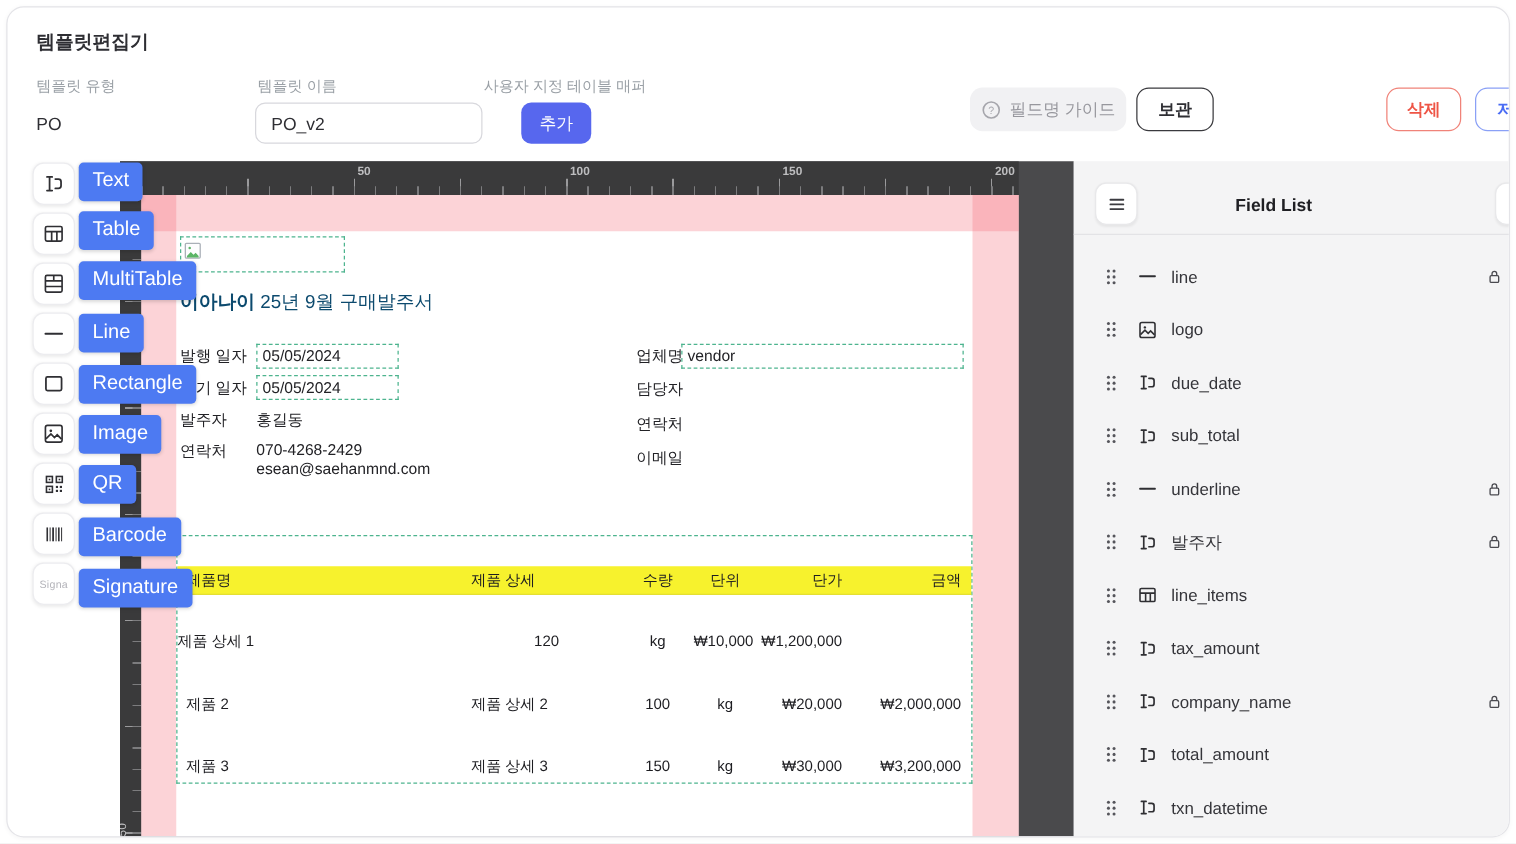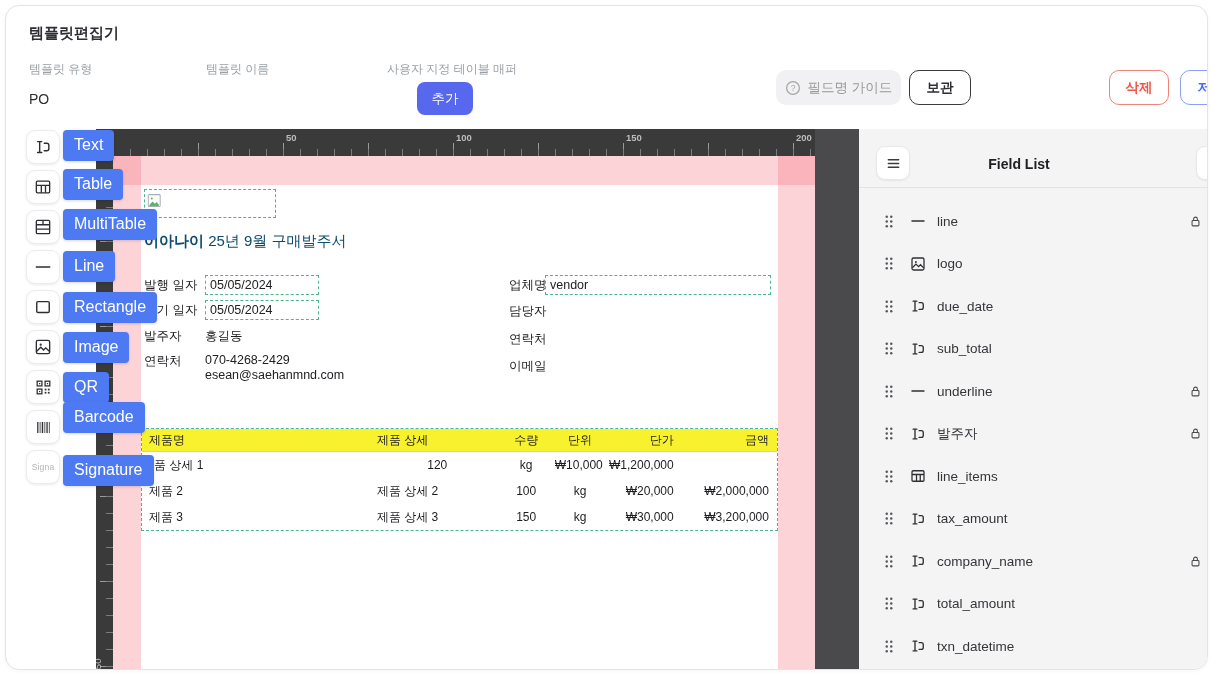--- a/index.html
+++ b/index.html
@@ -59,21 +59,21 @@
   .logo-box{position:absolute;left:31px;top:33px;width:132px;height:29px;}
   .logo-box svg{position:absolute;left:2px;top:3px;}
   .doc-title{position:absolute;left:31px;top:76px;font-size:15px;color:#0c4a6e;font-weight:500;white-space:nowrap;}
   .doc-title b{font-weight:800;}
 
   .inf-label{position:absolute;font-size:12.5px;color:#222226;white-space:nowrap;}
   .inf-val{position:absolute;font-size:12.5px;color:#222226;white-space:nowrap;}
   .inf-box{position:absolute;height:20px;font-size:12.5px;color:#222226;line-height:19px;padding-left:4px;box-sizing:border-box;}
 
   .doc-table{position:absolute;left:28px;top:272px;width:637px;border:1px dashed #4db48e;box-sizing:border-box;background:#fff;}
-  .trow{display:grid;grid-template-columns:37% 19% 9% 8% 12% 15%;}
+  .trow{display:grid;grid-template-columns:37% 19% 9% 8% 12% 15%;margin-top:24px;}
   .trow.thead{background:#f7f22d;height:22px;line-height:22px;border-bottom:1px solid #e4df33;}
   .trow.tbody{height:26px;line-height:26px;}
   .tcell{font-size:12px;color:#1d1d21;white-space:nowrap;overflow:hidden;}
   .tcell.c0{padding-left:7px;text-align:left;}
   .tcell.c1{text-align:left;}
   .tcell.c2,.tcell.c3{text-align:center;}
   .tcell.c4,.tcell.c5{text-align:right;padding-right:8px;}
 
   
   .panel{position:absolute;left:853px;top:123px;width:360px;height:540px;background:#f4f4f5;}
@@ -91,20 +91,21 @@
 </head>
 <body>
 
 <div class="card">
 
   <div class="app-title">템플릿편집기</div>
   <div class="flabel" style="left:23px">템플릿 유형</div>
   <div class="flabel" style="left:200px">템플릿 이름</div>
   <div class="flabel" style="left:381px">사용자 지정 테이블 매퍼</div>
   <div class="ftext" style="left:23px">PO</div>
+  <input class="name-input" value="PO_v2" style="">
   <button class="btn-add">추가</button>
 
   <div class="hbtn btn-guide">
     <span style="display:flex">
       <svg width="16" height="16" viewBox="0 0 16 16">
           <circle cx="8" cy="8" r="6.4" fill="none" stroke="#a6a6ac" stroke-width="1.3"></circle>
           <text x="8" y="11" text-anchor="middle" font-size="8.5" fill="#a6a6ac" font-family="Liberation Sans,sans-serif">?</text>
         </svg>
     </span>
     <span>필드명 가이드</span>
@@ -190,21 +191,21 @@
     <span class="sig-text">Signa</span>
   </button>
 
   <div class="tooltip" style="top:124px">Text</div>
   <div class="tooltip" style="top:163px">Table</div>
   <div class="tooltip" style="top:203px">MultiTable</div>
   <div class="tooltip" style="top:245px">Line</div>
   <div class="tooltip" style="top:286px">Rectangle</div>
   <div class="tooltip" style="top:326px">Image</div>
   <div class="tooltip" style="top:366px">QR</div>
-  <div class="tooltip" style="top:396px">Barcode</div>
+  <div class="tooltip" style="top:408px">Barcode</div>
   <div class="tooltip" style="top:449px">Signature</div>
 
   <div class="canvas">
     <div class="h-ruler">
       <div class="h-ticks-major"></div>
         <div class="h-ticks-minor"></div>
       <span class="h-label" style="left:190px">50</span>
       <span class="h-label" style="left:360px">100</span>
       <span class="h-label" style="left:530px">150</span>
       <span class="h-label" style="left:700px">200</span>

